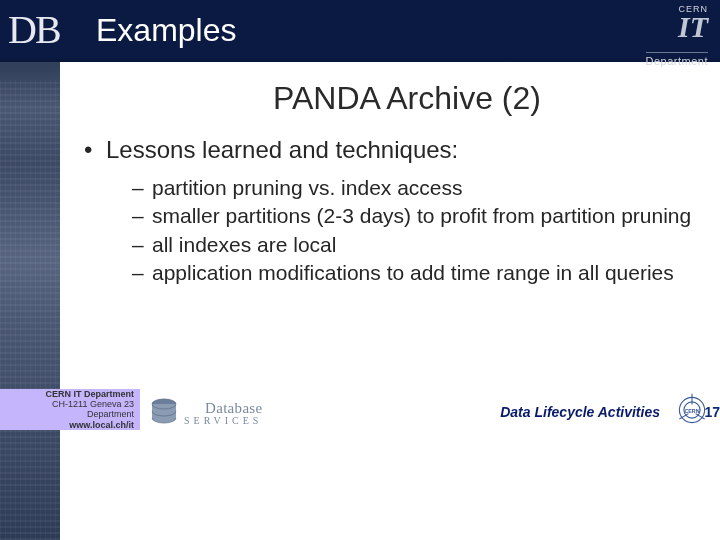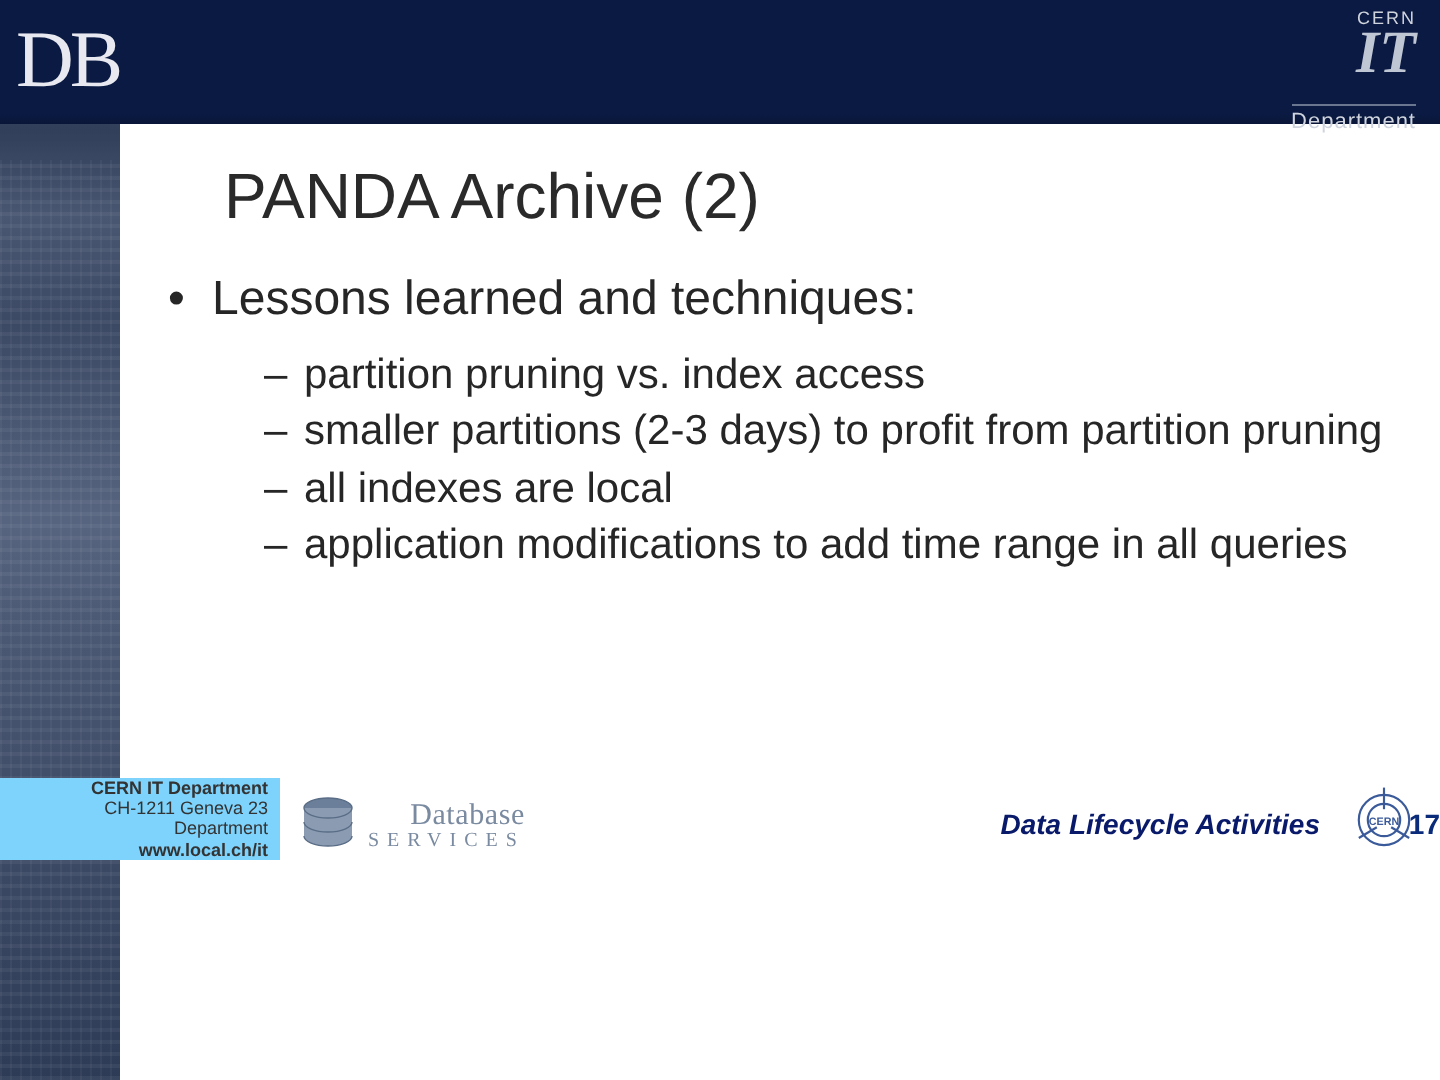--- a/index.html
+++ b/index.html
@@ -87,20 +87,21 @@
   }
 
   
   .body {
     position: absolute;
     left: 72px; top: 80px;
     width: 630px;
   }
 
   .slide-title {
+    text-align: center;
     font-size: 32px;
     color: #2a2a2a;
     font-weight: 400;
     margin-bottom: 18px;
     margin-left: 40px;
   }
 
   ul.lvl1 {
     list-style: none;
     margin-left: 12px;
@@ -142,21 +143,21 @@
   
   .footer-address {
     position: absolute;
     left: 0; bottom: 6px;
     width: 140px;
     text-align: right;
     padding-right: 6px;
     font-size: 9px;
     line-height: 1.15;
     color: #333;
-    background: #7dd3fc;
+    background: #c4b5fd;
   }
   .footer-address .bold { font-weight: bold; }
 
   .db-services-logo {
     position: absolute;
     left: 150px; bottom: 8px;
     display: flex;
     align-items: center;
     gap: 6px;
   }
@@ -201,20 +202,21 @@
 </style>
 </head>
 <body>
 
 <div class="slide">
 
   <div class="left-strip"></div>
 
   <div class="header">
     <div class="db-logo">DB</div>
+    <div class="slide-section-title">Examples</div>
     <div class="cern-it">
       <div class="cern-it-top">CERN</div>
       <div class="cern-it-it">IT</div>
       <div class="cern-it-dept">Department</div>
     </div>
   </div>
 
   <div class="body">
     <div class="slide-title">PANDA Archive (2)</div>
 

